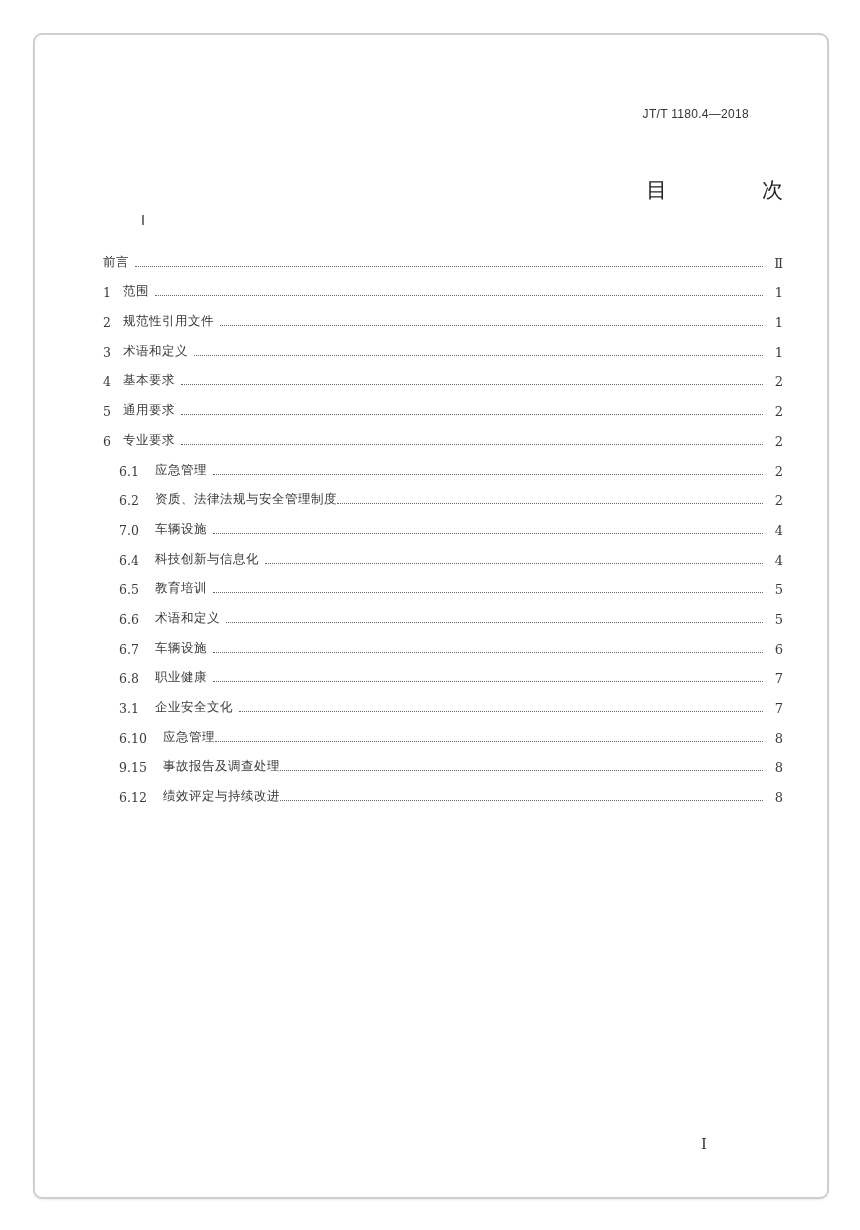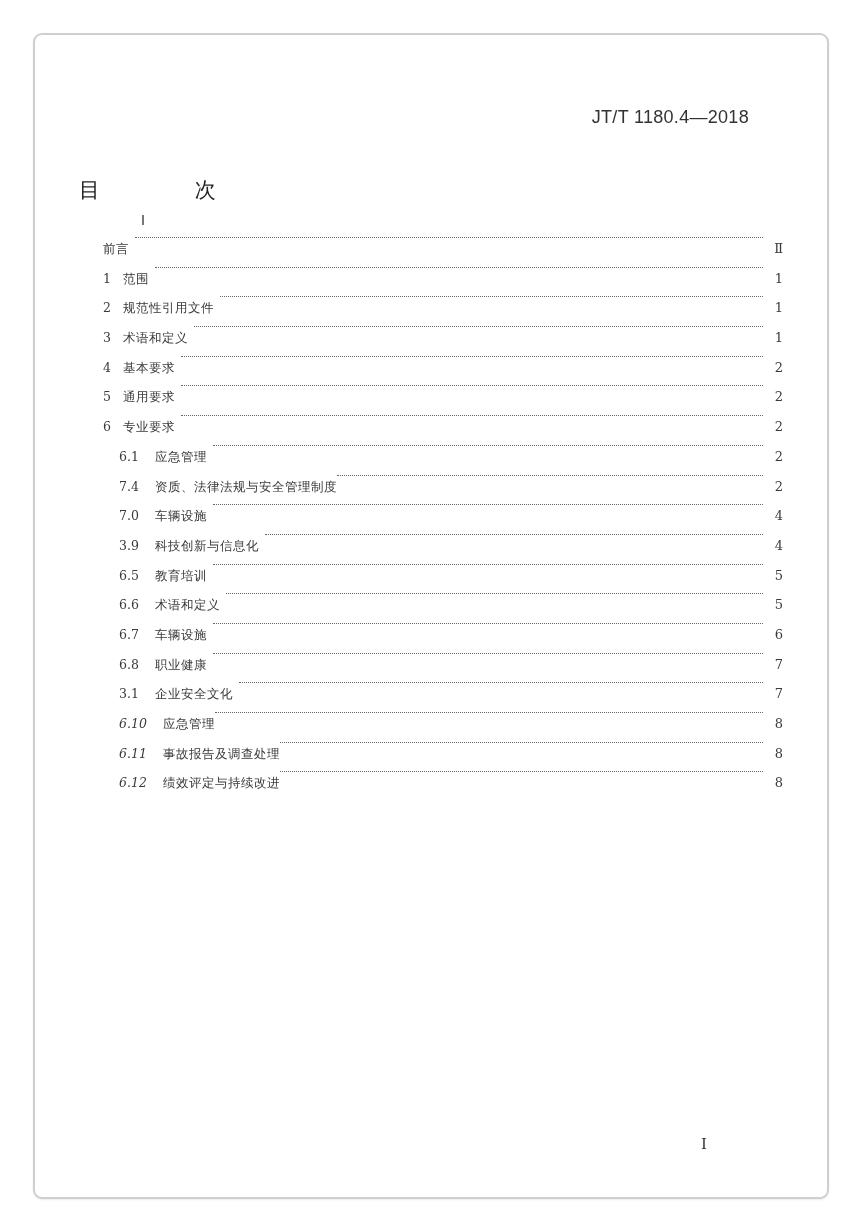--- a/index.html
+++ b/index.html
@@ -17,57 +17,57 @@
     width: 792px; height: 1162px;
     border: 2px solid #cfcfcf;
     border-radius: 9px;
     background: #fff;
     box-shadow: 0 1px 2px rgba(0,0,0,0.08);
   }
   .std-code {
     position: absolute;
     right: 78px; top: 72px;
     font-family: "Liberation Sans", "DejaVu Sans", sans-serif;
-    font-size: 18px;
+    font-size: 12px;
     color: #333;
     letter-spacing: 0.3px;
   }
   .title {
     position: absolute;
     left: 0; right: 0; top: 141px;
-    text-align: left;
+    text-align: right;
     font-family: "DejaVu Sans", "Liberation Sans", sans-serif;
     font-size: 21px;
     color: #222;
     letter-spacing: 44px;
     padding-left: 44px;
   }
   .mark {
     position: absolute;
     left: 107px; top: 180px;
     width: 2px; height: 10px;
     background: #777;
   }
   .toc {
     position: absolute;
     left: 68px; top: 206px;
     width: 680px;
   }
   .toc-row {
     display: flex;
-    align-items: flex-start;
+    align-items: flex-end;
     height: 29.7px;
     font-size: 12.5px;
     color: #3a3a3a;
   }
   .toc-row.sub { padding-left: 16px; }
   .num { display: inline-block; }
   .lvl1 .num { width: 20px; }
   .sub .num { width: 36px; }
-  .sub.wide .num { width: 44px; font-style: italic; }
+  .sub.wide .num { width: 44px; }
   .label { white-space: nowrap; letter-spacing: 0.5px; }
   .leader {
     flex: 1;
     margin: 0 6px 0 6px;
     border-bottom: 1.5px dotted #666;
     transform: translateY(-4px);
     min-width: 20px;
   }
   .leader.tight { margin-left: 0; }
   .page-num {
@@ -132,33 +132,33 @@
       <span class="leader"></span>
       <span class="page-num">2</span>
     </div>
     <div class="toc-row sub">
       <span class="num">6.1</span>
       <span class="label">应急管理</span>
       <span class="leader"></span>
       <span class="page-num">2</span>
     </div>
     <div class="toc-row sub">
-      <span class="num">7.4</span>
+      <span class="num">6.2</span>
       <span class="label">资质、法律法规与安全管理制度</span>
       <span class="leader tight"></span>
       <span class="page-num">2</span>
     </div>
     <div class="toc-row sub">
       <span class="num">7.0</span>
       <span class="label">车辆设施</span>
       <span class="leader"></span>
       <span class="page-num">4</span>
     </div>
     <div class="toc-row sub">
-      <span class="num">3.9</span>
+      <span class="num">6.4</span>
       <span class="label">科技创新与信息化</span>
       <span class="leader"></span>
       <span class="page-num">4</span>
     </div>
     <div class="toc-row sub">
       <span class="num">6.5</span>
       <span class="label">教育培训</span>
       <span class="leader"></span>
       <span class="page-num">5</span>
     </div>
@@ -186,21 +186,21 @@
       <span class="leader"></span>
       <span class="page-num">7</span>
     </div>
     <div class="toc-row sub wide">
       <span class="num">6.10</span>
       <span class="label">应急管理</span>
       <span class="leader tight"></span>
       <span class="page-num">8</span>
     </div>
     <div class="toc-row sub wide">
-      <span class="num">6.11</span>
+      <span class="num">9.15</span>
       <span class="label">事故报告及调查处理</span>
       <span class="leader tight"></span>
       <span class="page-num">8</span>
     </div>
     <div class="toc-row sub wide">
       <span class="num">6.12</span>
       <span class="label">绩效评定与持续改进</span>
       <span class="leader tight"></span>
       <span class="page-num">8</span>
     </div>

